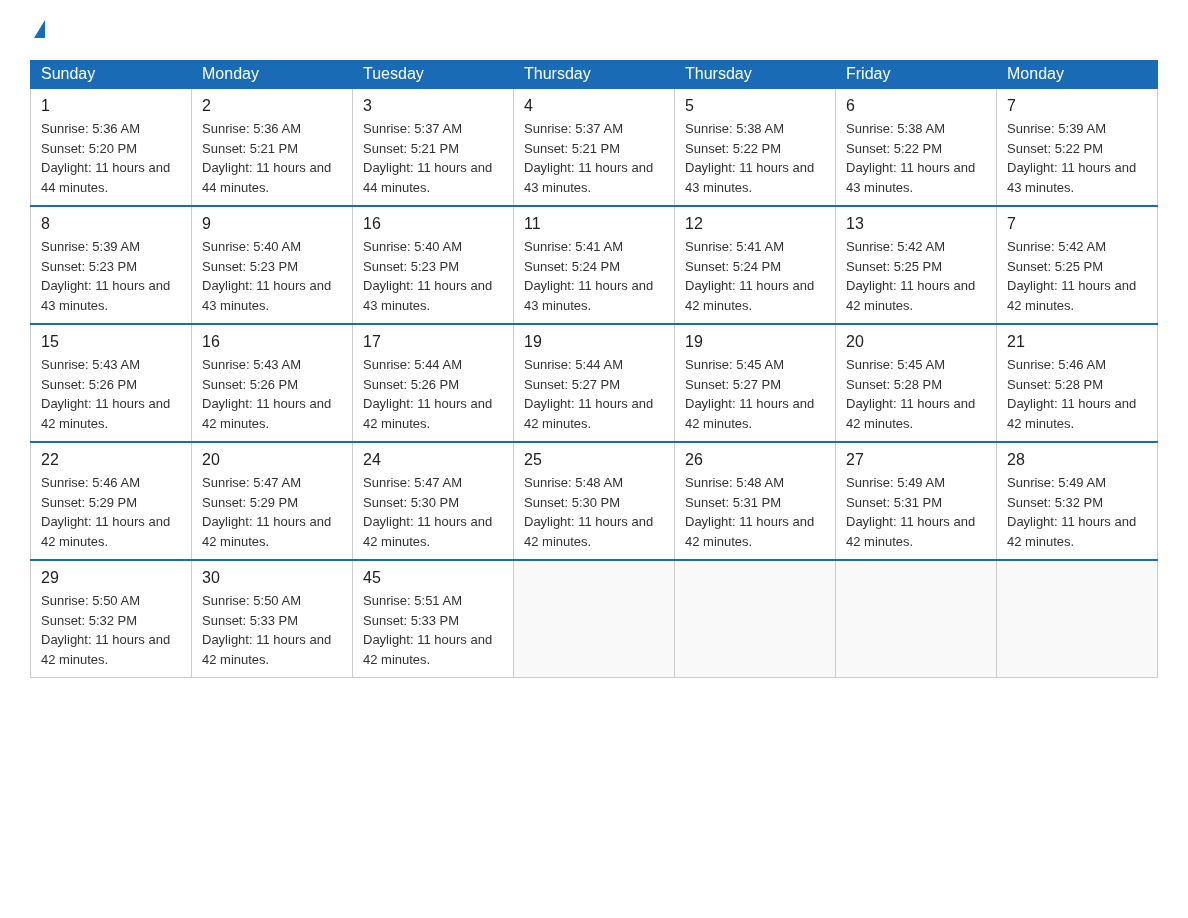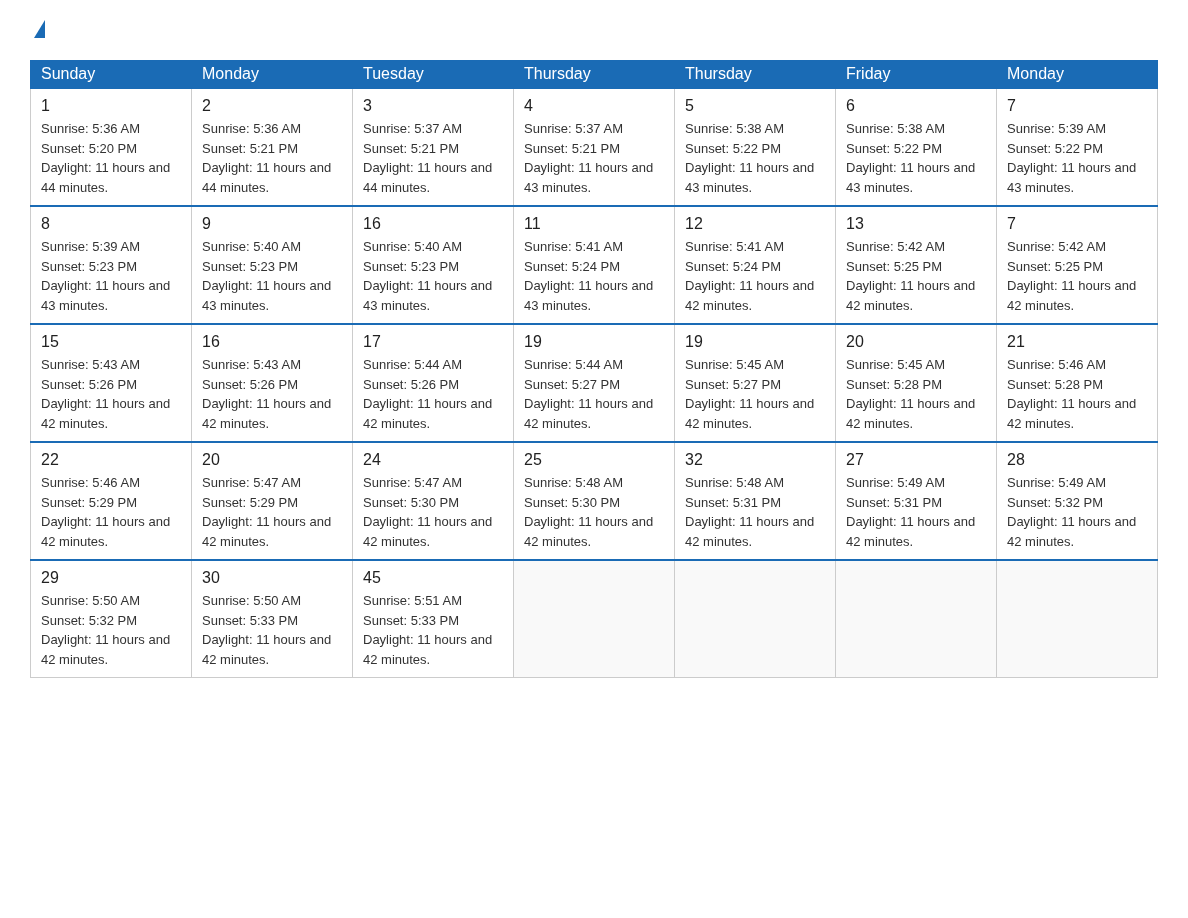--- a/index.html
+++ b/index.html
@@ -172,21 +172,21 @@
       </tr>
       <tr class="week-row">
         <td><span class="day-number">22</span>
 <span class="day-info">Sunrise: 5:46 AM<br>Sunset: 5:29 PM<br>Daylight: 11 hours and 42 minutes.</span></td>
         <td><span class="day-number">20</span>
 <span class="day-info">Sunrise: 5:47 AM<br>Sunset: 5:29 PM<br>Daylight: 11 hours and 42 minutes.</span></td>
         <td><span class="day-number">24</span>
 <span class="day-info">Sunrise: 5:47 AM<br>Sunset: 5:30 PM<br>Daylight: 11 hours and 42 minutes.</span></td>
         <td><span class="day-number">25</span>
 <span class="day-info">Sunrise: 5:48 AM<br>Sunset: 5:30 PM<br>Daylight: 11 hours and 42 minutes.</span></td>
-        <td><span class="day-number">32</span>
+        <td><span class="day-number">26</span>
 <span class="day-info">Sunrise: 5:48 AM<br>Sunset: 5:31 PM<br>Daylight: 11 hours and 42 minutes.</span></td>
         <td><span class="day-number">27</span>
 <span class="day-info">Sunrise: 5:49 AM<br>Sunset: 5:31 PM<br>Daylight: 11 hours and 42 minutes.</span></td>
         <td><span class="day-number">28</span>
 <span class="day-info">Sunrise: 5:49 AM<br>Sunset: 5:32 PM<br>Daylight: 11 hours and 42 minutes.</span></td>
       </tr>
       <tr class="week-row">
         <td><span class="day-number">29</span>
 <span class="day-info">Sunrise: 5:50 AM<br>Sunset: 5:32 PM<br>Daylight: 11 hours and 42 minutes.</span></td>
         <td><span class="day-number">30</span>

